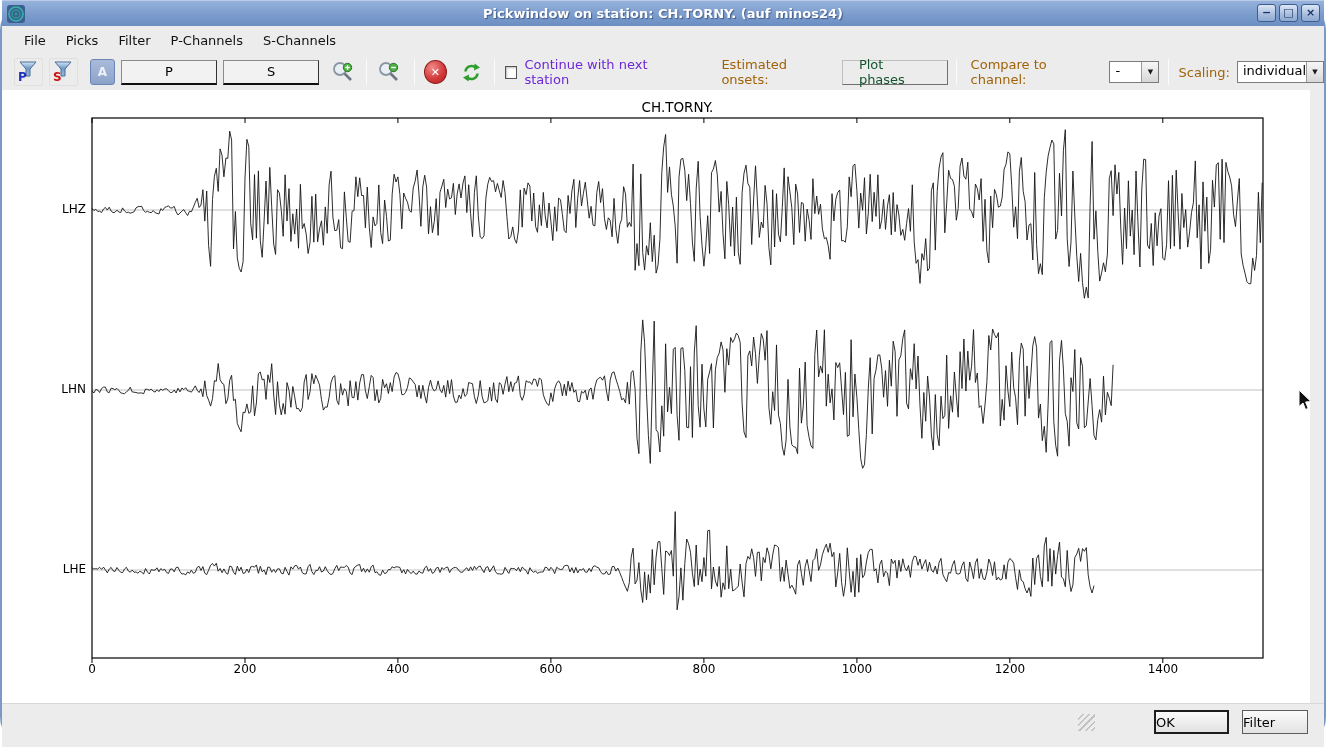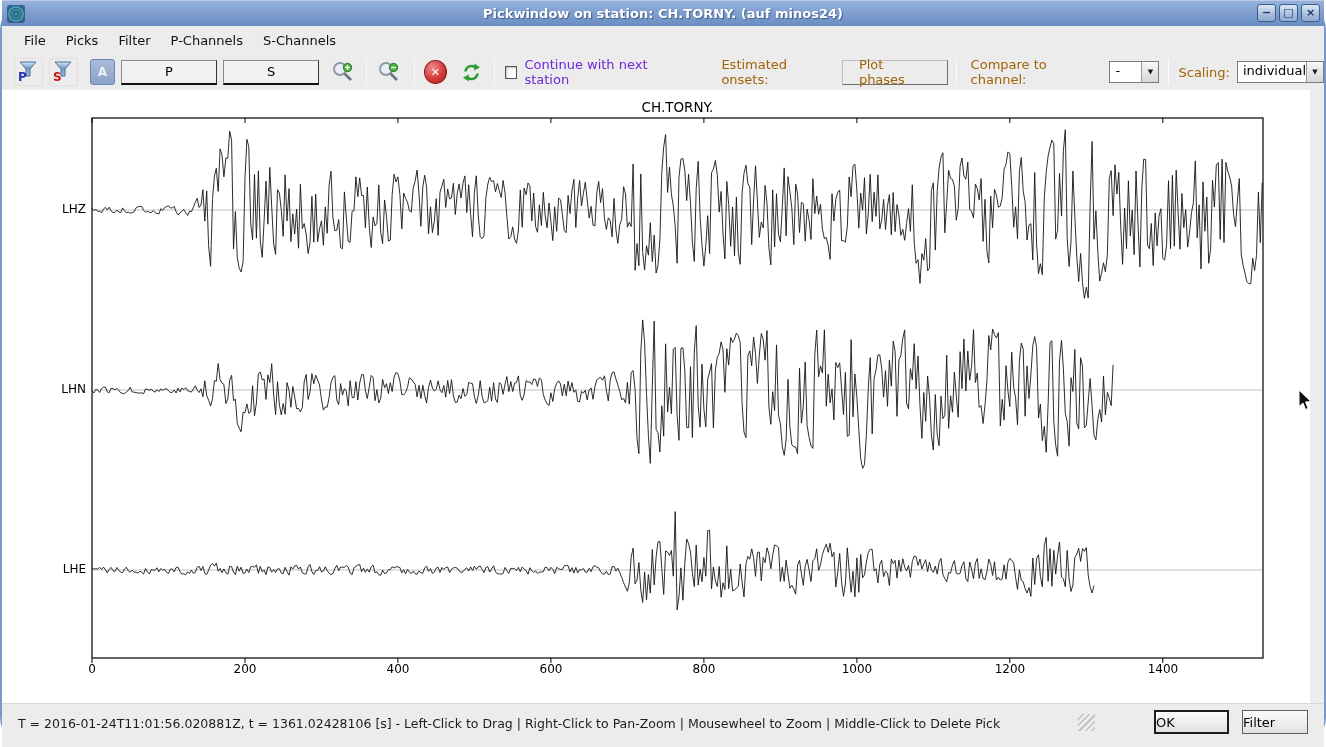--- a/index.html
+++ b/index.html
@@ -36,21 +36,21 @@
   .sep { width:1px; height:26px; background:#c6c6c6; border-right:1px solid #fbfbfb; }
   .redbtn { width:24px; height:24px; border-radius:50%;
     background:radial-gradient(circle at 35% 30%, #ef8a8a, #d43b3b 55%, #b01f1f);
     border:1px solid #8e1a1a; color:#fff; font-size:11px; font-weight:bold;
     display:flex; align-items:center; justify-content:center; }
   .checkwrap { display:flex; align-items:center; margin-left:10px; }
   .cbox { width:13px; height:13px; background:#fff; border:1px solid #555;
     box-shadow:inset 1px 1px 2px #bbb; }
   .cblabel { font-size:13px; margin-left:7px; color:#6d28d9; }
   .tlabel { font-size:13px; color:#a16207; }
-  .disbtn { height:25px; padding:0 16px; margin-left:8px; background:#ececec; color:#a16207;
+  .disbtn { height:25px; padding:0 16px; margin-left:8px; background:#ececec; color:#14532d;
     font-size:13px; border:1px solid #bdbdbd; border-right:1px solid #6f6f6f; border-bottom:1px solid #6f6f6f;
     display:flex; align-items:center; }
   .combo { height:22px; display:flex; background:#fff; border:1px solid #7b7b7b; align-items:stretch; }
   .combo .val { font-size:13px; padding:1px 4px 0 5px; flex:1; white-space:nowrap; overflow:hidden; }
   .combo .arr { width:17px; background:linear-gradient(#f7f7f7,#d7d7d7); border-left:1px solid #9a9a9a;
     display:flex; align-items:center; justify-content:center; font-size:7px; color:#1a1a1a; }
   
   .content { position:relative; height:613px; background:#ececec; }
   .figure { position:absolute; left:0; top:0; width:1308px; height:613px; background:#fff;padding-left:18px; }
   #plot-svg { position:absolute; left:0; top:0; }
@@ -216,19 +216,18 @@
       <div class="ticklabel" style="left:825px">1000</div>
       <div class="ticklabel" style="left:978px">1200</div>
       <div class="ticklabel" style="left:1131px">1400</div>
     </div>
     <svg class="cursor" width="14" height="21" viewBox="0 0 14 21">
       <path d="M1,0 L1,16.5 L5,13 L7.5,19.5 L10.2,18.4 L7.6,12 L13,11.6 Z" fill="#111" stroke="#fff" stroke-width="1"></path>
     </svg>
   </div>
 
   <div class="statusbar">
-    <span class="statustext">T = 2016-01-24T11:01:56.020881Z, t = 1361.02428106 [s] - Left-Click to Drag | Right-Click to Pan-Zoom | Mousewheel to Zoom | Middle-Click to Delete Pick</span>
     <div class="grip"></div>
     <button class="dlgbtn okbtn">OK</button>
     <button class="dlgbtn cancelbtn">Filter</button>
   </div>
 
 </div>
 
 </body></html>

